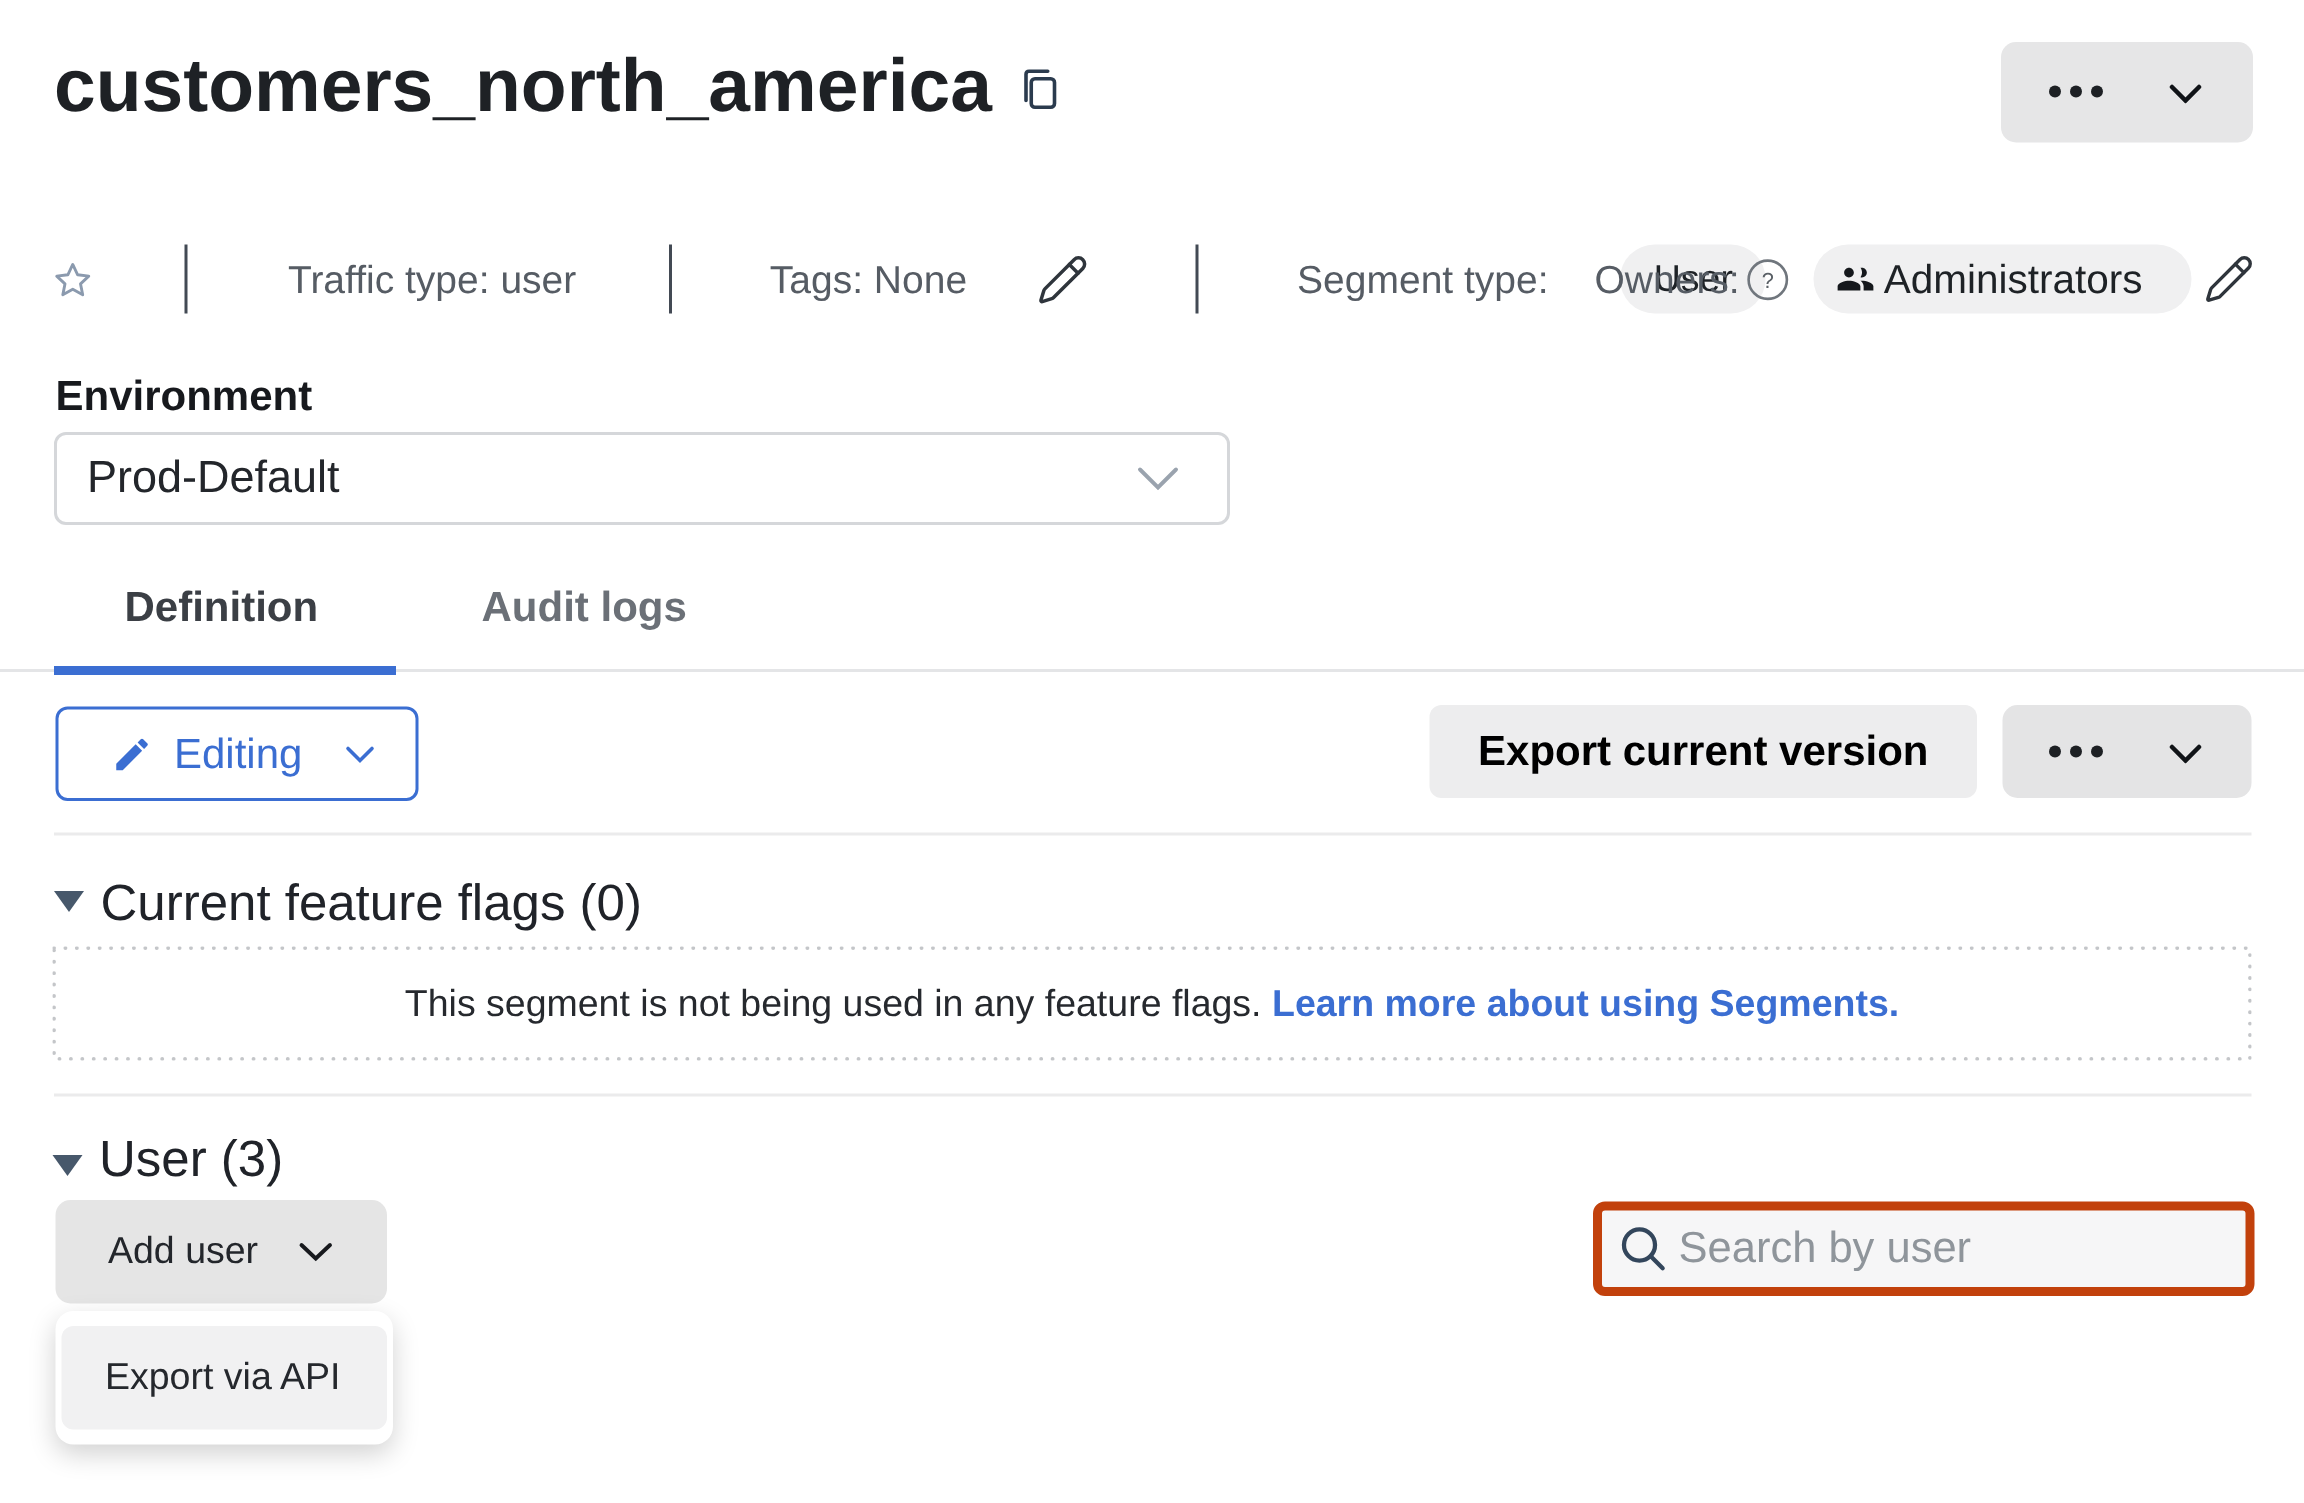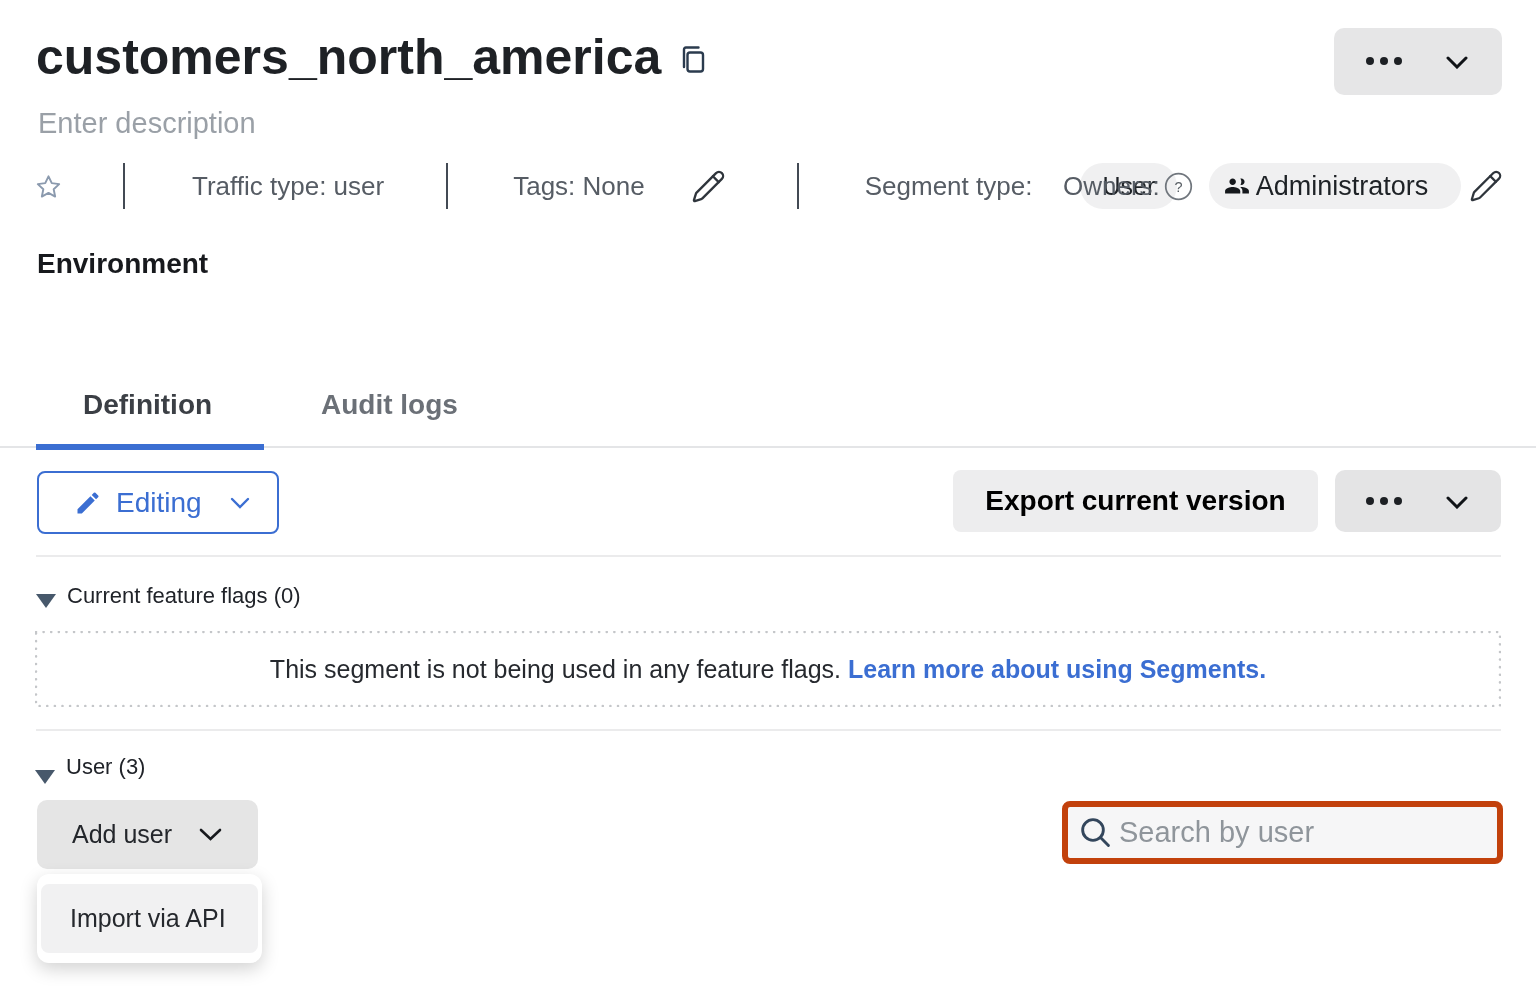--- a/index.html
+++ b/index.html
@@ -24,21 +24,21 @@
 
   .tab-active { font-size:28px; font-weight:bold; color:#3b3f45; }
   .tab-idle { font-size:28px; font-weight:bold; color:#6b7077; }
 
   .editingbtn { border:2px solid #3b6ed2; border-radius:8px; background:#fff; display:flex; align-items:center; }
   .exportbtn { background:#ededee; border-radius:8px; display:flex; align-items:center; justify-content:center; font-size:28px; font-weight:bold; color:#000000; }
 
   .hr { height:2px; background:#ebebec; }
 
   .sec-tri { width:0; height:0; border-left:10.5px solid transparent; border-right:10.5px solid transparent; border-top:14px solid #47586b; display:inline-block; }
-  .sectitle { font-size:22px; color:#202329; }
+  .sectitle { font-size:34px; color:#202329; }
 
   .dottedbox { border:none; display:flex; align-items:center; justify-content:center; font-size:25px; color:#26292e; }
   .bluelink { color:#3b6ed2; font-weight:bold; }
 
   .addbtn { background:#e5e5e5; border-radius:10px; display:flex; align-items:center; font-size:25px; color:#23262b; }
 
   .menu { background:#fff; border-radius:12px; box-shadow:0 6px 18px rgba(0,0,0,0.18); }
   .menuitem { background:#f1f1f2; border-radius:8px; display:flex; align-items:center; font-size:25px; color:#25282d; }
 
   .search { background:#f6f6f7; border:6px solid #c2410c; border-radius:8px; display:flex; align-items:center; }
@@ -49,21 +49,20 @@
 <div class="page">
 
   <div class="abs" style="left:36px; top:28px; display:flex; align-items:flex-start;">
     <h1>customers_north_america</h1>
     <svg width="27" height="29" viewBox="0 0 27 29" style="margin-left:18px; margin-top:17px;" fill="none" stroke="#2b3b4e" stroke-width="2.4">
       <path d="M5 22 L5 4.5 Q5 2.5 7 2.5 L19.5 2.5" stroke-linecap="round"></path>
       <rect x="8.5" y="7.5" width="15.5" height="19" rx="2.5"></rect>
     </svg>
   </div>
 
-  <div class="abs desc" style="left:38px; top:107px;">Enter description</div>
 
   <div class="abs metarow" style="left:35px; top:163px; height:46px;gap:40px;">
     <svg width="27" height="28" viewBox="0 0 24 24" fill="none" stroke="#8b9aae" stroke-width="1.7" stroke-linejoin="round" style="margin-top:2px;">
       <path d="M12 2.5l2.9 6.1 6.6.8-4.9 4.6 1.3 6.5-5.9-3.3-5.9 3.3 1.3-6.5L2.5 9.4l6.6-.8z"></path>
     </svg>
     <div class="meta-sep" style="margin-left:21px;"></div>
     <div class="metatext" style="margin-left:27px;">Traffic type: user</div>
     <div class="meta-sep" style="margin-left:22px;"></div>
     <div class="metatext" style="margin-left:25px;">Tags: None</div>
     <svg width="35" height="35" viewBox="0 0 24 24" fill="none" stroke="#2f353c" stroke-width="1.6" stroke-linecap="round" stroke-linejoin="round" style="margin-left:6px;">
@@ -98,20 +97,26 @@
       <div style="width:8px;height:8px;border-radius:50%;background:#1d2024;"></div>
       <div style="width:8px;height:8px;border-radius:50%;background:#1d2024;"></div>
       <div style="width:8px;height:8px;border-radius:50%;background:#1d2024;"></div>
     </div>
     <svg width="22" height="13" viewBox="0 0 22 13" fill="none" stroke="#101317" stroke-width="3" stroke-linecap="round" style="position:absolute; left:112px; top:28px;">
       <path d="M2 2l9 9 9-9"></path>
     </svg>
   </div>
 
   <div class="abs envlabel" style="left:37px; top:248px;">Environment</div>
+  <div class="abs selectbox" style="left:36px; top:288px; width:784px; height:62px;">
+    <div class="txt" style="margin-left:20px;">Prod-Default</div>
+    <svg width="28" height="16" viewBox="0 0 28 16" fill="none" stroke="#9aa3ae" stroke-width="2.6" stroke-linecap="round" style="position:absolute; right:32px;">
+      <path d="M2 2l12 12L26 2"></path>
+    </svg>
+  </div>
 
   <div class="abs tab-active" style="left:83px; top:389px;">Definition</div>
   <div class="abs tab-idle" style="left:321px; top:389px;">Audit logs</div>
   <div class="abs" style="left:0; top:446px; width:1536px; height:2px; background:#e4e5e7;"></div>
   <div class="abs" style="left:36px; top:444px; width:228px; height:6px; background:#3b6ed2;"></div>
 
   <div class="abs editingbtn" style="left:37px; top:471px; width:242px; height:63px;">
     <svg width="28" height="28" viewBox="0 0 24 24" fill="#3b6ed2" style="margin-left:35px;">
       <path d="M3 17.3V21h3.7L17.8 9.9l-3.7-3.7L3 17.3zM20.7 7a1 1 0 0 0 0-1.4l-2.3-2.3a1 1 0 0 0-1.4 0l-1.8 1.8 3.7 3.7L20.7 7z"></path>
     </svg>
@@ -148,21 +153,21 @@
 
   <div class="abs addbtn" style="left:37px; top:800px; width:221px; height:69px;">
     <span style="margin-left:35px;">Add user</span>
     <svg width="23" height="13" viewBox="0 0 23 13" fill="none" stroke="#17191d" stroke-width="2.6" stroke-linecap="round" style="margin-left:27px;">
       <path d="M2 2l9.5 9L21 2"></path>
     </svg>
   </div>
 
   <div class="abs menu" style="left:37px; top:874px; width:225px; height:89px;">
     <div class="menuitem" style="position:absolute; left:4px; top:10px; width:217px; height:69px;">
-      <span style="margin-left:29px;">Import via API</span>
+      <span style="margin-left:29px;">Export via API</span>
     </div>
   </div>
 
   <div class="abs search" style="left:1062px; top:801px; width:441px; height:63px;">
     <svg width="36" height="36" viewBox="0 0 24 24" fill="none" stroke="#33465c" stroke-width="1.9" stroke-linecap="round" style="margin-left:10px;">
       <circle cx="10" cy="10" r="6.9"></circle>
       <path d="M15 15L20.3 20.3"></path>
     </svg>
     <div class="ph" style="margin-left:5px;">Search by user</div>
   </div>

